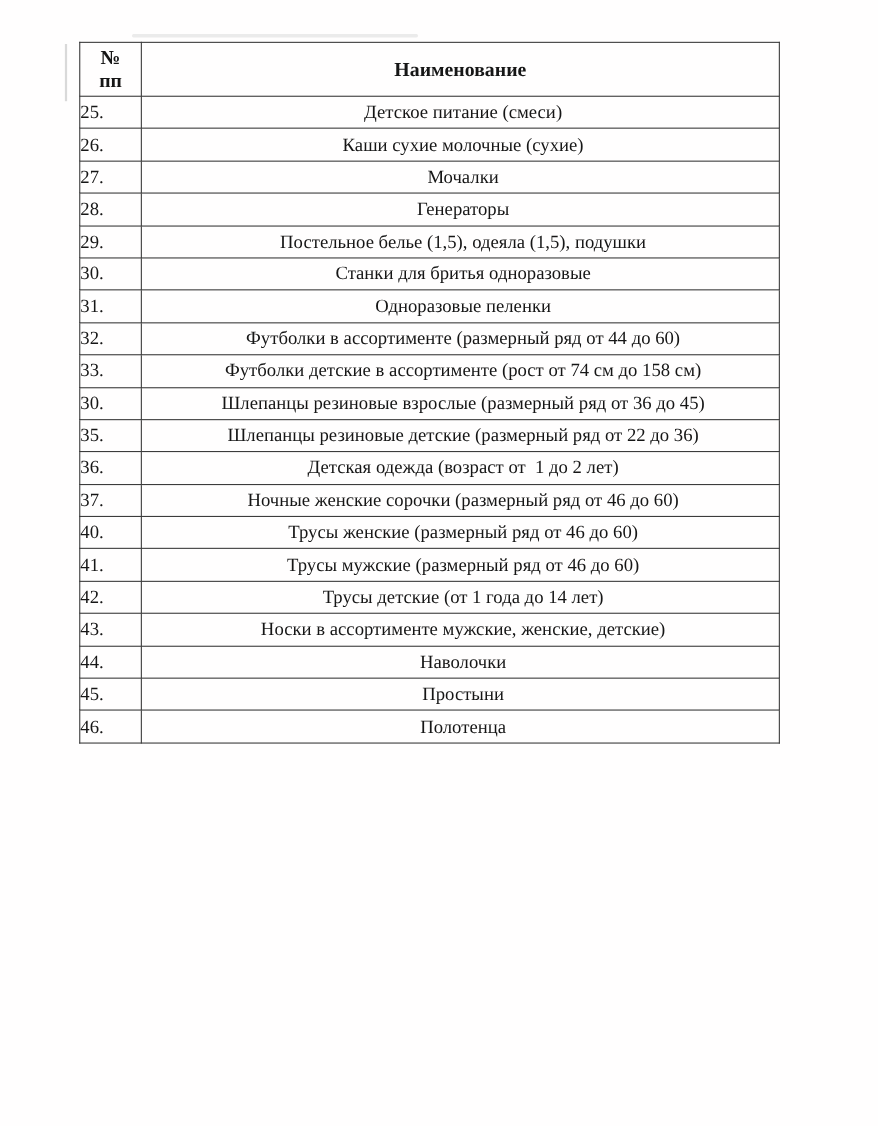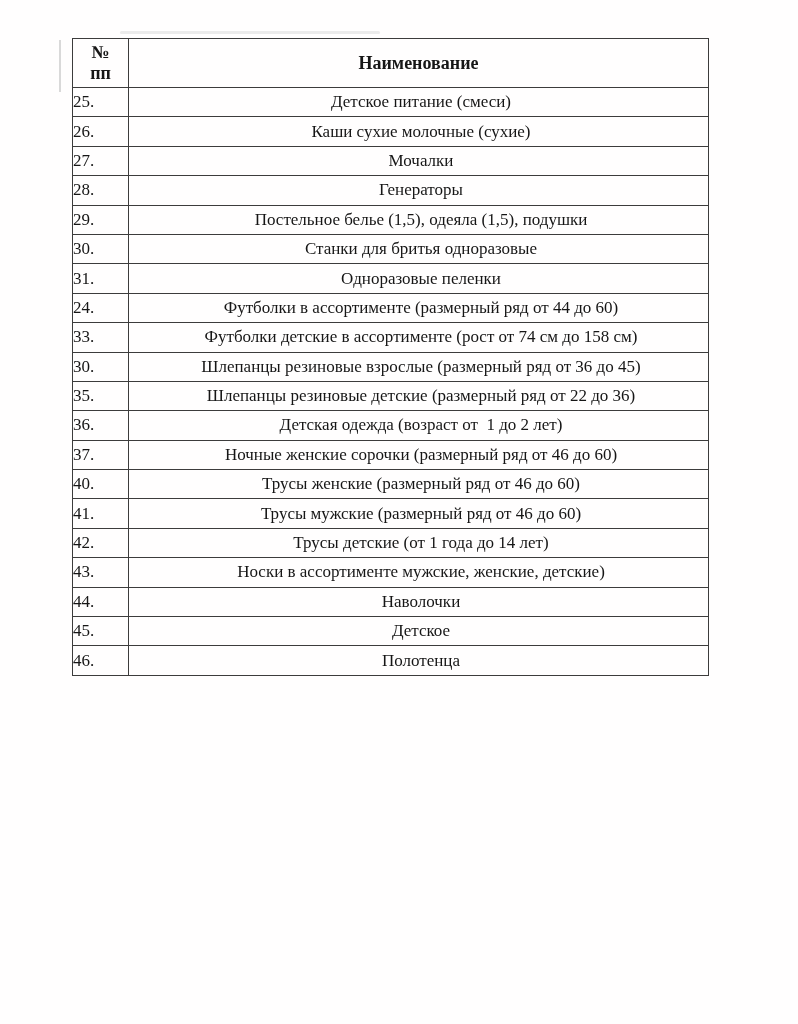--- a/index.html
+++ b/index.html
@@ -125,21 +125,21 @@
       <td class="cell-num">30.</td>
       <td class="cell-name">Станки для бритья одноразовые</td>
     </tr>
 
     <tr>
       <td class="cell-num">31.</td>
       <td class="cell-name">Одноразовые пеленки</td>
     </tr>
 
     <tr>
-      <td class="cell-num">24.</td>
+      <td class="cell-num">32.</td>
       <td class="cell-name">Футболки в ассортименте (размерный ряд от 44 до 60)</td>
     </tr>
 
     <tr>
       <td class="cell-num">33.</td>
       <td class="cell-name">Футболки детские в ассортименте (рост от 74 см до 158 см)</td>
     </tr>
 
     <tr>
       <td class="cell-num">30.</td>
@@ -183,21 +183,21 @@
       <td class="cell-name">Носки в ассортименте мужские, женские, детские)</td>
     </tr>
 
     <tr>
       <td class="cell-num">44.</td>
       <td class="cell-name">Наволочки</td>
     </tr>
 
     <tr>
       <td class="cell-num">45.</td>
-      <td class="cell-name">Детское</td>
+      <td class="cell-name">Простыни</td>
     </tr>
 
     <tr>
       <td class="cell-num">46.</td>
       <td class="cell-name">Полотенца</td>
     </tr>
   </tbody>
   </table>
 
 </div>

